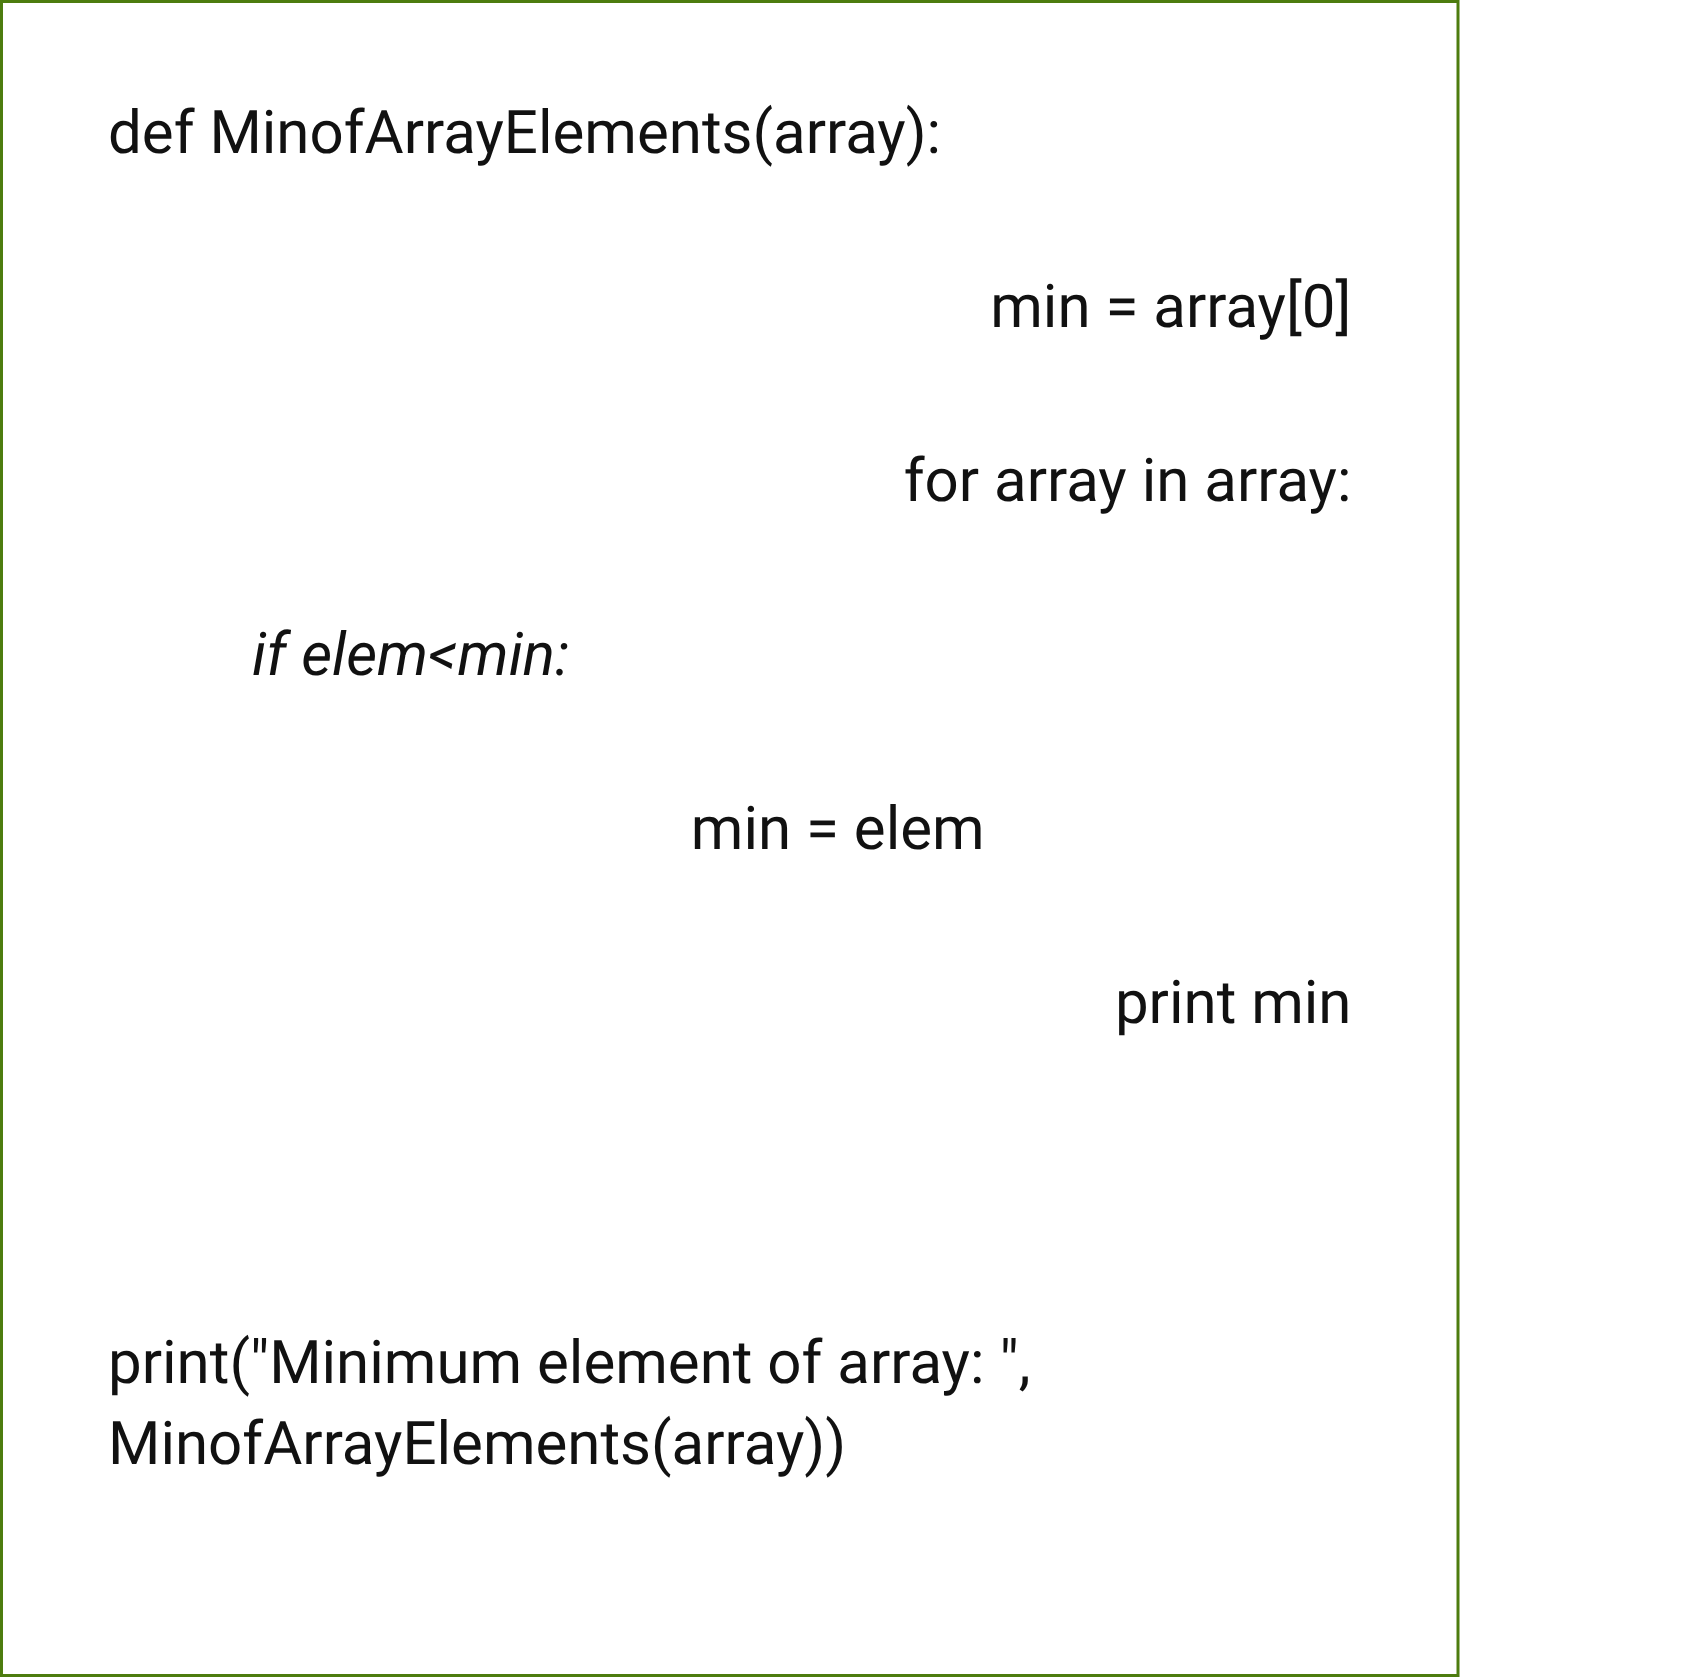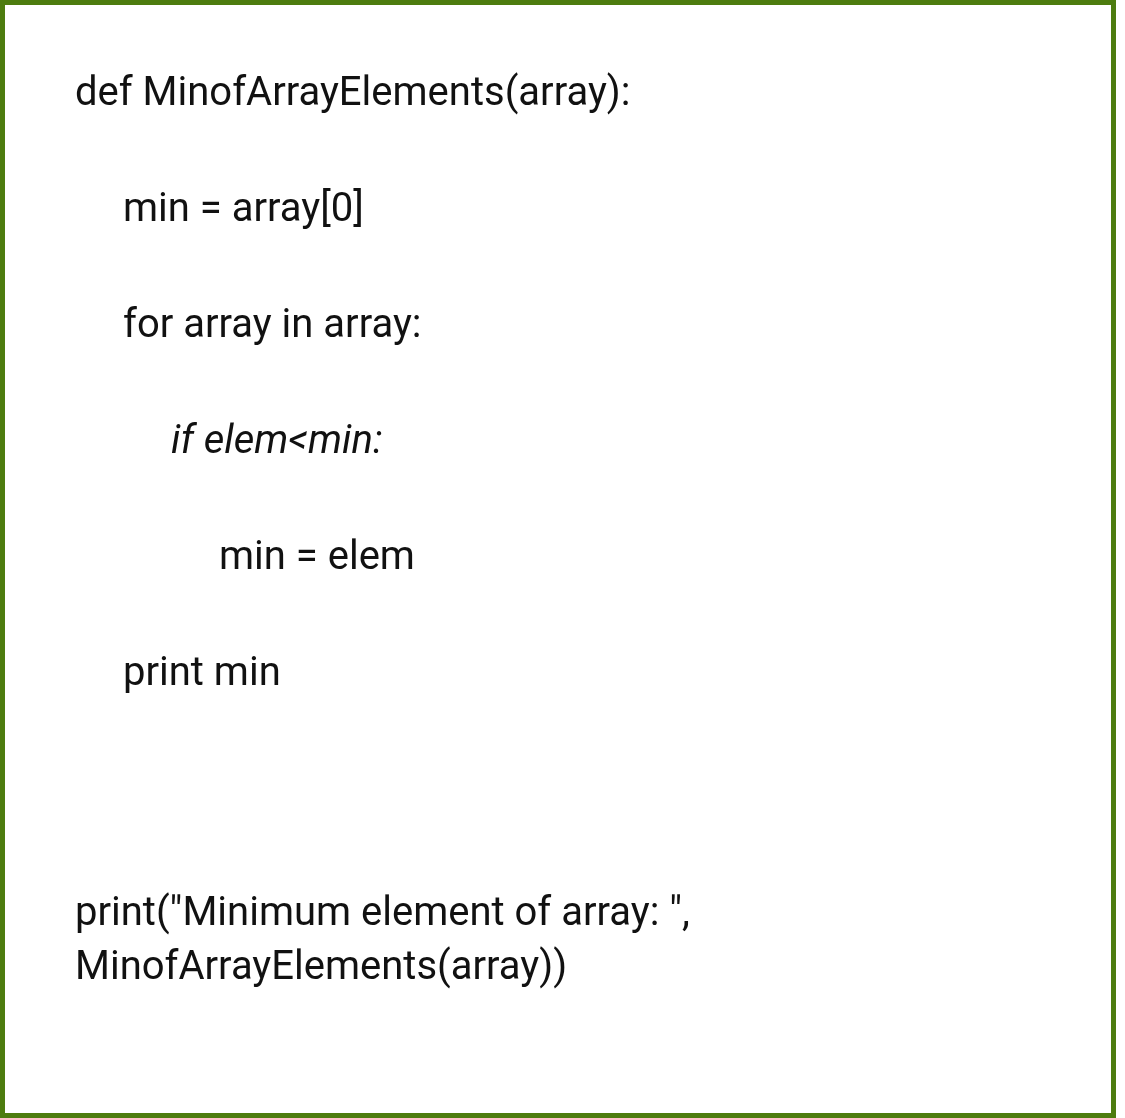--- a/index.html
+++ b/index.html
@@ -5,40 +5,40 @@
     body {
       margin: 0;
       padding: 0;
       background: #ffffff;
       width: 1125px;
       height: 1118px;
       box-sizing: border-box;
       font-family: "Segoe UI", Roboto, "Helvetica Neue", Arial, sans-serif;
     }
     .page {
-      border: 5px solid #4d7c0f;
-      width: 1116px;
+      border: 2px solid #4d7c0f;
+      width: 973px;
       height: 1118px;
       box-sizing: border-box;
       padding: 60px 70px 60px 70px;
     }
     .codeblock {
       font-size: 40px;
       line-height: 1.35;
       color: #111;
     }
     .codeblock p {
       margin: 0;
     }
     .blank {
       height: 62px;
     }
-    .ind1 { padding-left: 48px; }
+    .ind1 { padding-left: 48px; text-align: right; }
     .ind2 { padding-left: 96px; font-style: italic; }
-    .ind3 { padding-left: 144px; }
+    .ind3 { padding-left: 144px; text-align: center; }
   </style>
 </head>
 <body>
 
 <div class="page">
   <div class="codeblock">
     <p>def MinofArrayElements(array):</p>
     <div class="blank"></div>
     <p class="ind1">min = array[0]</p>
     <div class="blank"></div>

